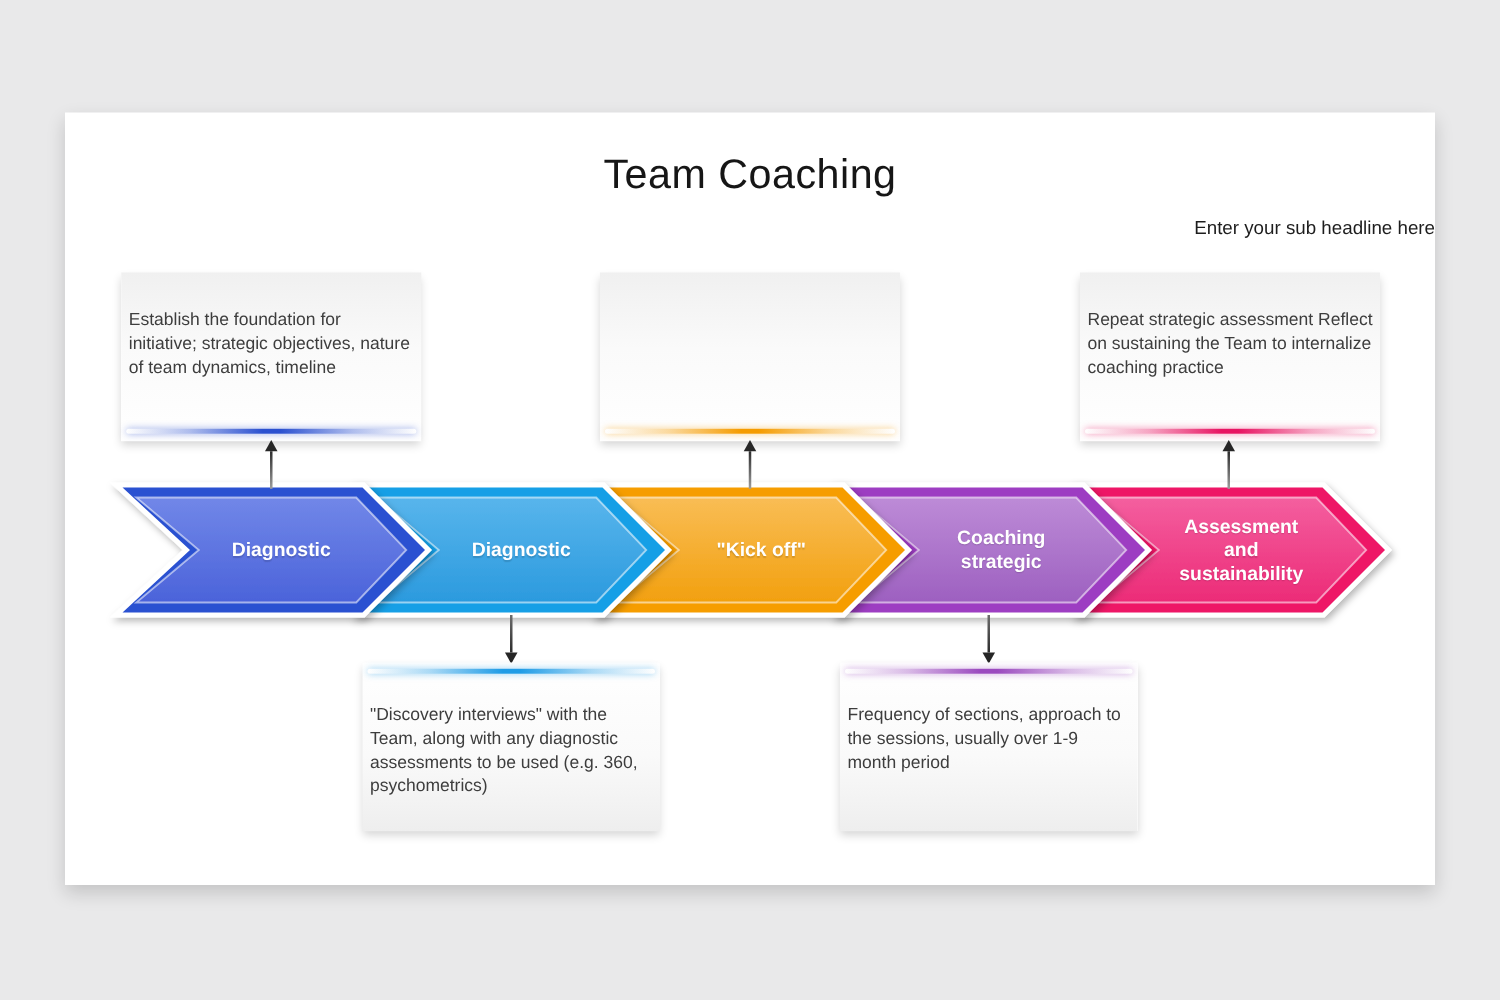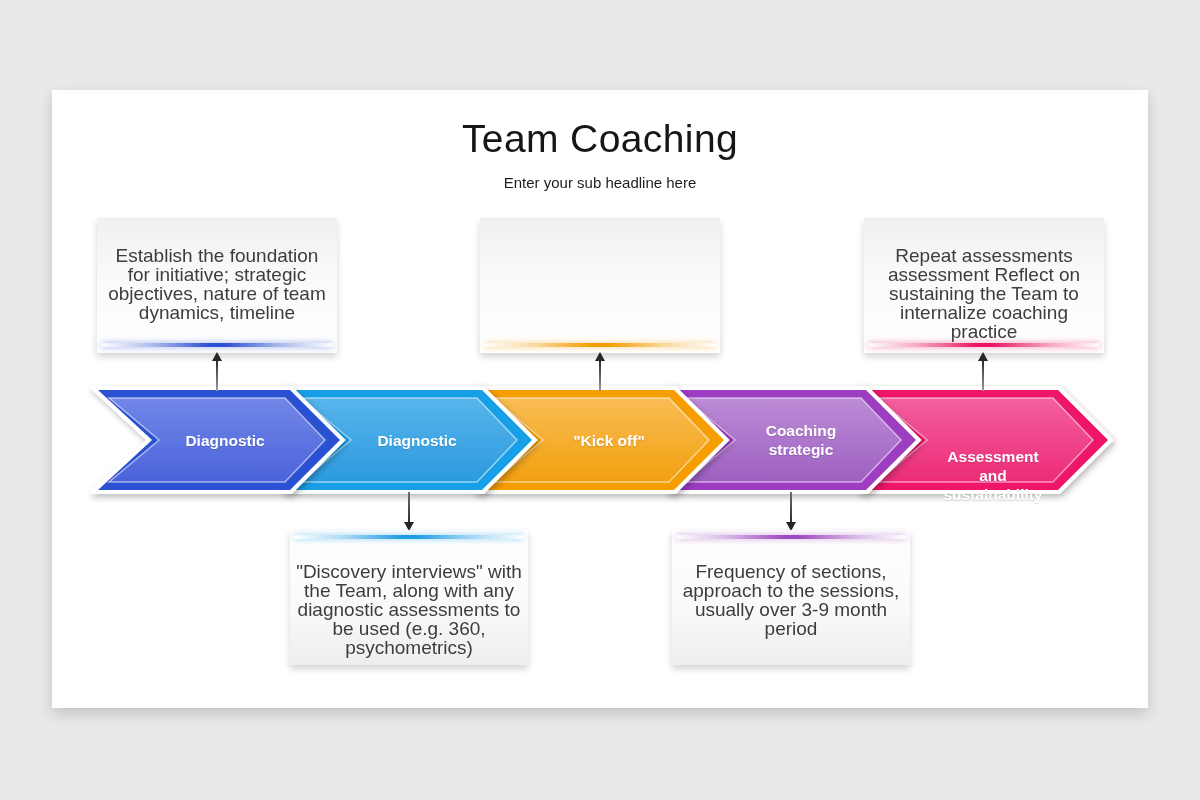--- a/index.html
+++ b/index.html
@@ -8,35 +8,35 @@
     background:#e9e9ea;
     font-family:"Liberation Sans",sans-serif;
   }
   .stage{
     position:absolute;left:52px;top:90px;width:1096px;height:618px;
     background:#ffffff;
     box-shadow:0 6px 14px rgba(0,0,0,.16);
   }
   .title{
     position:absolute;left:0;top:26px;width:100%;text-align:center;
-    font-size:39px;line-height:46px;color:#161616;font-weight:400;letter-spacing:.4px;
+    font-size:33px;line-height:46px;color:#161616;font-weight:400;letter-spacing:.4px;
   }
   .subtitle{
-    position:absolute;left:0;top:84px;width:100%;text-align:center;
+    position:absolute;left:0;top:84px;width:100%;text-align:right;
     font-size:15px;color:#1d1d1d;
   }
   .note{
     position:absolute;width:240px;height:135px;
     box-shadow:0 4px 7px rgba(0,0,0,.17);
   }
   .note.top{background:linear-gradient(180deg,#f0f0f0 0%,#fafafa 45%,#ffffff 100%);}
   .note.bottom{background:linear-gradient(180deg,#ffffff 0%,#fafafa 55%,#eeeeee 100%);}
   .note .note-text{
-    position:absolute;left:6px;right:6px;text-align:center;
-    font-size:19px;line-height:19px;color:#3d3d3d;
+    position:absolute;left:6px;right:6px;text-align:left;
+    font-size:14px;line-height:19px;color:#3d3d3d;
   }
   .note.top .note-text{top:28px;}
   .note.bottom .note-text{top:32px;}
   .glow{position:absolute;left:4px;right:4px;height:4px;border-radius:2px;}
   .note.top .glow{bottom:6px;}
   .note.bottom .glow{top:5px;}
   #chevrons{position:absolute;left:41px;top:296px;overflow:visible;}
   .step-label{
     position:absolute;top:300px;width:120px;height:100px;
     display:flex;align-items:center;justify-content:center;text-align:center;
@@ -62,21 +62,21 @@
 
   <div id="notes-top">
       <div class="note top" style="left: 45px; top: 128px;">
         <div class="note-text">Establish the foundation for initiative; strategic objectives, nature of team dynamics, timeline</div>
         <div class="glow" style="background: linear-gradient(90deg, rgba(43, 80, 208, 0) 0%, rgba(43, 80, 208, 0.38) 22%, rgb(43, 80, 208) 47%, rgb(43, 80, 208) 53%, rgba(43, 80, 208, 0.38) 78%, rgba(43, 80, 208, 0) 100%); box-shadow: rgba(43, 80, 208, 0.5) 0px 0px 6px;"></div>
       </div>
       <div class="note top" style="left: 428px; top: 128px;">
         <div class="glow" style="background: linear-gradient(90deg, rgba(245, 156, 0, 0) 0%, rgba(245, 156, 0, 0.38) 22%, rgb(245, 156, 0) 47%, rgb(245, 156, 0) 53%, rgba(245, 156, 0, 0.38) 78%, rgba(245, 156, 0, 0) 100%); box-shadow: rgba(245, 156, 0, 0.5) 0px 0px 6px;"></div>
       </div>
       <div class="note top" style="left: 812px; top: 128px;">
-        <div class="note-text">Repeat assessments assessment Reflect on sustaining the Team to internalize coaching practice</div>
+        <div class="note-text">Repeat strategic assessment Reflect on sustaining the Team to internalize coaching practice</div>
         <div class="glow" style="background: linear-gradient(90deg, rgba(232, 20, 98, 0) 0%, rgba(232, 20, 98, 0.38) 22%, rgb(232, 20, 98) 47%, rgb(232, 20, 98) 53%, rgba(232, 20, 98, 0.38) 78%, rgba(232, 20, 98, 0) 100%); box-shadow: rgba(232, 20, 98, 0.5) 0px 0px 6px;"></div>
       </div>
     </div>
 
   <svg id="chevrons" width="1030" height="120" viewBox="0 0 1030 120">
       <defs>
         <filter id="ds" x="-20%" y="-20%" width="150%" height="160%">
           <feDropShadow dx="2" dy="3" stdDeviation="3" flood-color="#000" flood-opacity="0.28"></feDropShadow>
         </filter>
         <linearGradient id="g0" x1="0" y1="0" x2="0" y2="1">
@@ -120,21 +120,21 @@
         <polygon points="5,4 197,4 247,54 197,104 5,104 59,54" fill="#2b51d1" stroke="#ffffff" stroke-width="8" stroke-linejoin="miter" paint-order="stroke"></polygon>
         <polygon points="16,12 192,12 232,54 192,96 16,96 66,54" fill="url(#g0)" stroke="rgba(255,255,255,0.55)" stroke-width="1.5"></polygon>
       </g>
     </svg>
 
   <div id="step-labels">
       <div class="step-label" style="left: 113px;">Diagnostic</div>
       <div class="step-label" style="left: 305px;">Diagnostic</div>
       <div class="step-label" style="left: 497px;">"Kick off"</div>
       <div class="step-label" style="left: 689px;">Coaching strategic</div>
-      <div class="step-label" style="left: 881px; margin-top: 35px;">Assessment and sustainability</div>
+      <div class="step-label" style="left: 881px;">Assessment and sustainability</div>
     </div>
   <div id="connectors">
       <div class="connector up" style="left: 159px;">
         <div class="head up"></div>
         <div class="cline"></div>
       </div>
       <div class="connector up" style="left: 542px;">
         <div class="head up"></div>
         <div class="cline"></div>
       </div>
@@ -151,17 +151,17 @@
         <div class="head down"></div>
       </div>
     </div>
 
   <div id="notes-bottom">
       <div class="note bottom" style="left: 238px; top: 440px; width: 238px;">
         <div class="note-text">"Discovery interviews" with the Team, along with any diagnostic assessments to be used (e.g. 360, psychometrics)</div>
         <div class="glow" style="background: linear-gradient(90deg, rgba(31, 156, 230, 0) 0%, rgba(31, 156, 230, 0.38) 22%, rgb(31, 156, 230) 47%, rgb(31, 156, 230) 53%, rgba(31, 156, 230, 0.38) 78%, rgba(31, 156, 230, 0) 100%); box-shadow: rgba(31, 156, 230, 0.5) 0px 0px 6px;"></div>
       </div>
       <div class="note bottom" style="left: 620px; top: 440px; width: 238px;">
-        <div class="note-text">Frequency of sections, approach to the sessions, usually over 3-9 month period</div>
+        <div class="note-text">Frequency of sections, approach to the sessions, usually over 1-9 month period</div>
         <div class="glow" style="background: linear-gradient(90deg, rgba(155, 74, 191, 0) 0%, rgba(155, 74, 191, 0.38) 22%, rgb(155, 74, 191) 47%, rgb(155, 74, 191) 53%, rgba(155, 74, 191, 0.38) 78%, rgba(155, 74, 191, 0) 100%); box-shadow: rgba(155, 74, 191, 0.5) 0px 0px 6px;"></div>
       </div>
     </div>
 </div>
 
 </body></html>

